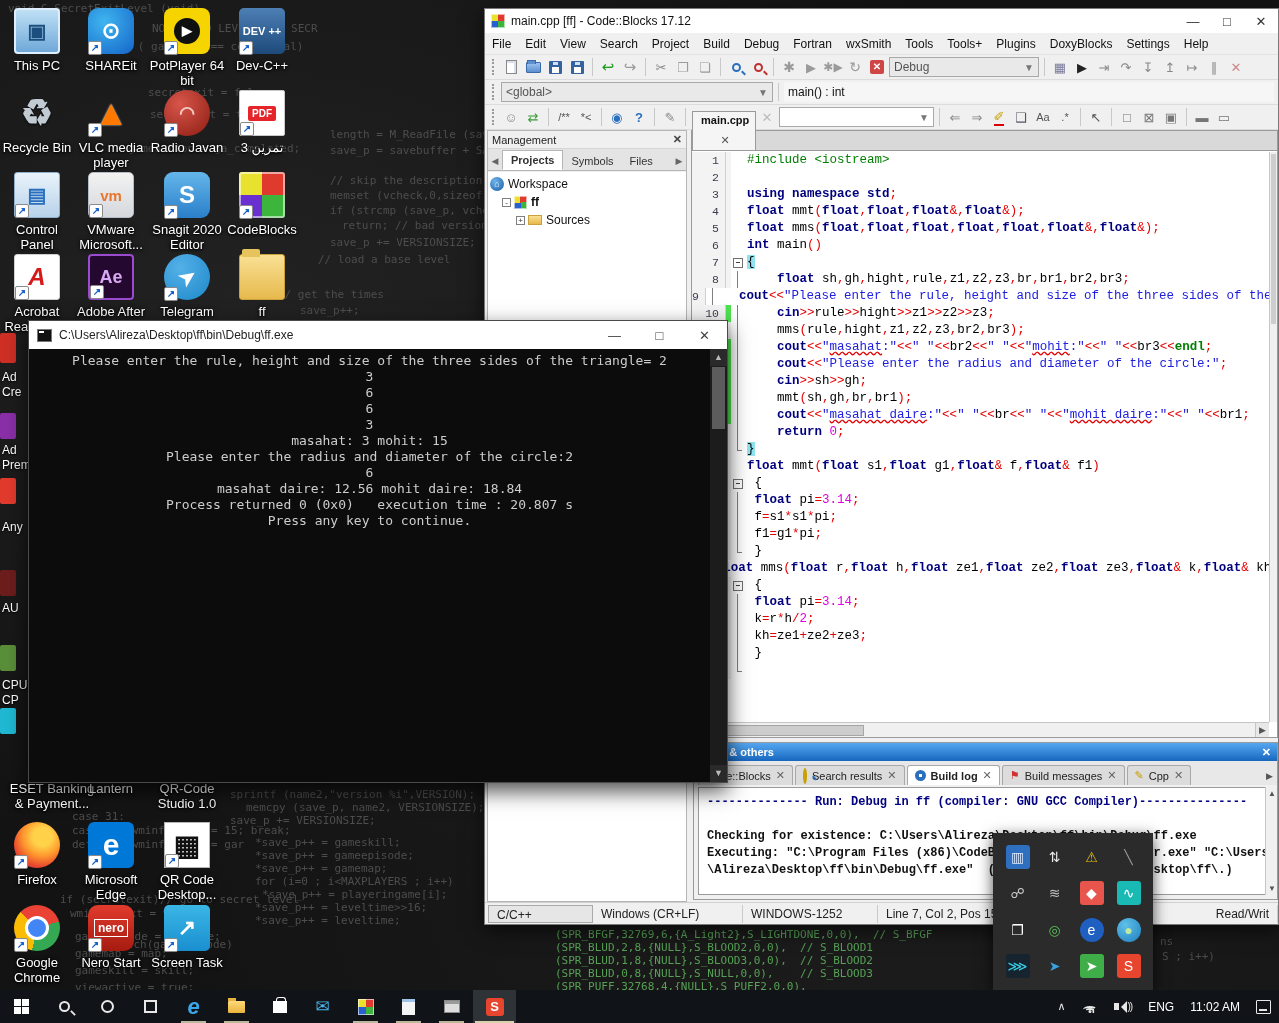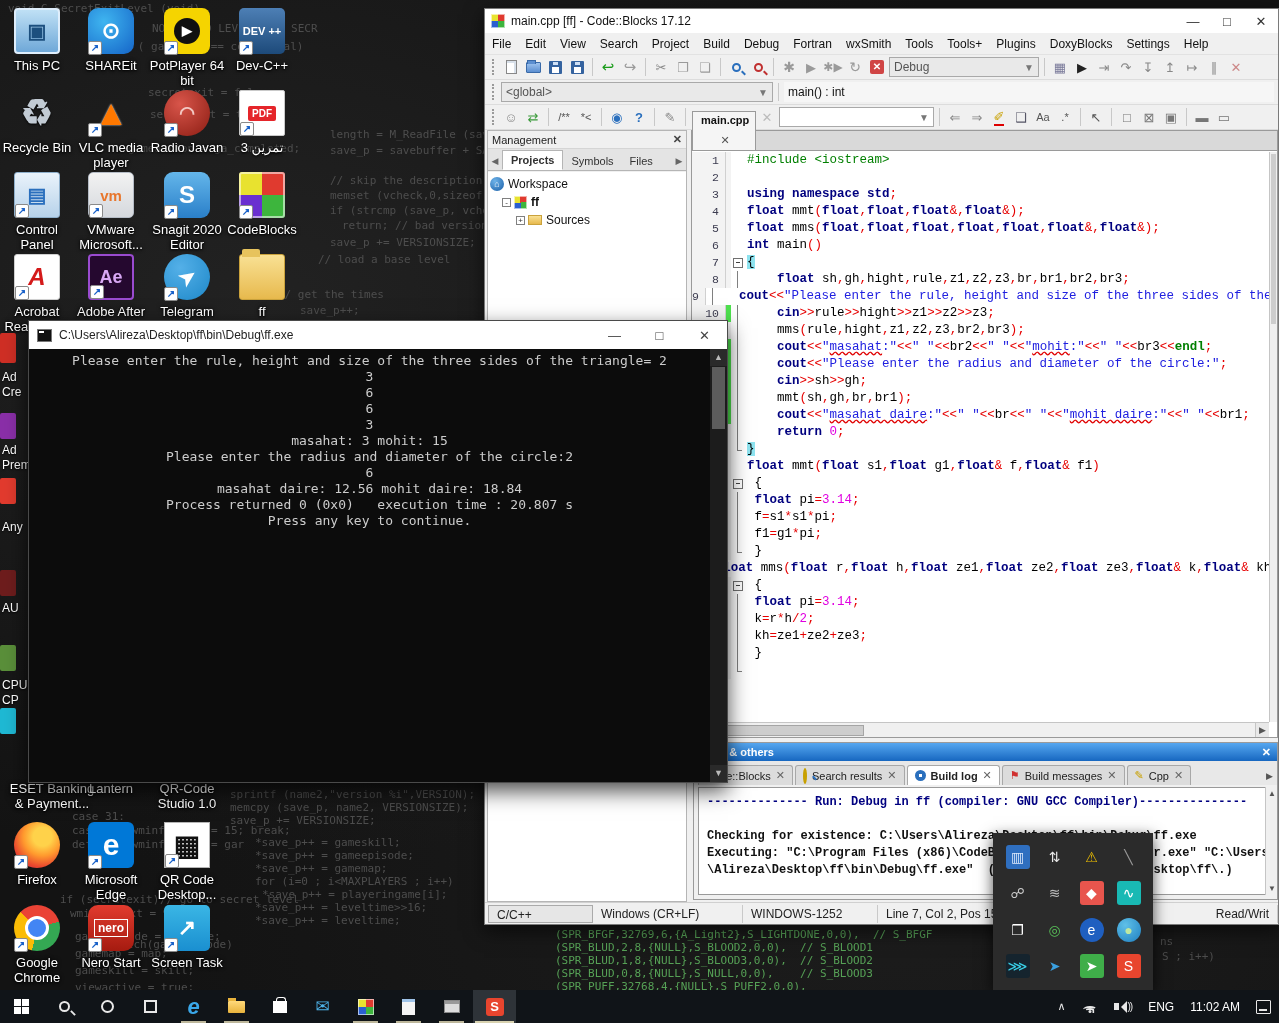--- a/index.html
+++ b/index.html
@@ -246,21 +246,21 @@
     <div class="wp-frag" style="left: 318px; top: 253px;">// load a base level</div>
     <div class="wp-frag" style="left: 278px; top: 288px;">// get the times</div>
     <div class="wp-frag" style="left: 300px; top: 304px;">save_p++;</div>
     <div class="wp-frag" style="left: 72px; top: 810px;">case 31:</div>
     <div class="wp-frag" style="left: 72px; top: 824px;">case 32: wminfo.next = 15; break;</div>
     <div class="wp-frag" style="left: 72px; top: 838px;">default: wminfo.next = gar</div>
     <div class="wp-frag" style="left: 60px; top: 893px;">if (secretexit)</div>
     <div class="wp-frag" style="left: 70px; top: 907px;">wminfo.next = 9;</div>
     <div class="wp-frag" style="left: 160px; top: 893px;">// go to secret level</div>
     <div class="wp-frag" style="left: 230px; top: 788px;">sprintf (name2,"version %i",VERSION);</div>
-    <div class="wp-frag" style="left: 230px; top: 801px;">memcpy (save_p, name2, VERSIONSIZE);</div>
+    <div class="wp-frag" style="left: 246px; top: 801px;">memcpy (save_p, name2, VERSIONSIZE);</div>
     <div class="wp-frag" style="left: 230px; top: 814px;">save_p += VERSIONSIZE;</div>
     <div class="wp-frag" style="left: 255px; top: 836px;">*save_p++ = gameskill;</div>
     <div class="wp-frag" style="left: 255px; top: 849px;">*save_p++ = gameepisode;</div>
     <div class="wp-frag" style="left: 255px; top: 862px;">*save_p++ = gamemap;</div>
     <div class="wp-frag" style="left: 255px; top: 875px;">for (i=0 ; i&lt;MAXPLAYERS ; i++)</div>
     <div class="wp-frag" style="left: 262px; top: 888px;">*save_p++ = playeringame[i];</div>
     <div class="wp-frag" style="left: 255px; top: 901px;">*save_p++ = leveltime&gt;&gt;16;</div>
     <div class="wp-frag" style="left: 255px; top: 914px;">*save_p++ = leveltime;</div>
     <div class="wp-frag" style="left: 75px; top: 930px;">gameepisode = episode;</div>
     <div class="wp-frag" style="left: 75px; top: 947px;">gamemap = map;</div>

